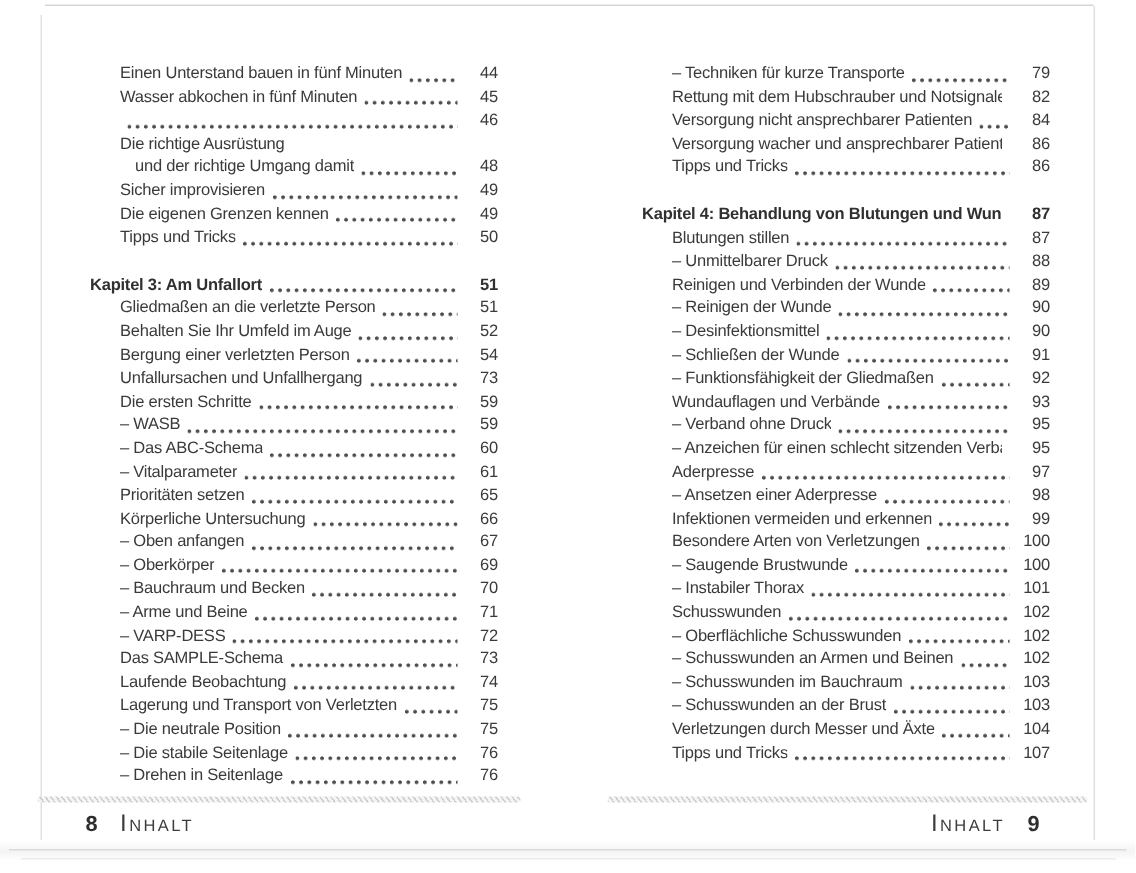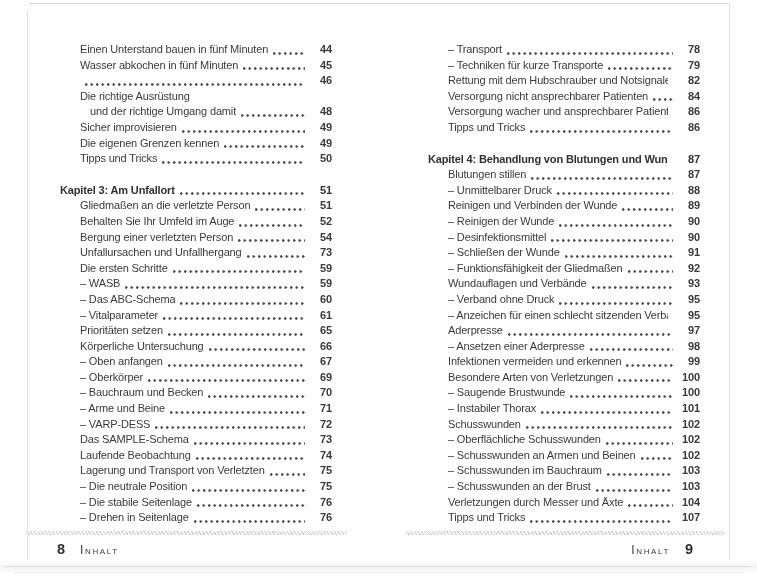--- a/index.html
+++ b/index.html
@@ -40,21 +40,21 @@
   .lab { flex: 0 1 auto; min-width: 0; overflow: hidden; }
   .leader {
     flex: 1 1 0; min-width: 0;
     align-self: flex-end;
     height: 3px;
     margin: 0 3px 3px 5px;
     background-image: radial-gradient(circle at 1.2px 1.5px, #4d4d4d 1.05px, rgba(0,0,0,0) 1.45px);
     background-size: 5.5px 3px;
     background-repeat: repeat-x;
   }
-  .num { flex: none; width: 24px; text-align: right; font-weight: bold; }
+  .num { flex: none; width: 24px; text-align: right; font-weight: normal; }
   .row.chapter .num { font-weight: bold; }
 
   
   .divider {
     position: absolute; top: 531px; height: 4px;
     background: repeating-linear-gradient(55deg, #c6c6c6 0 1px, #f2f2f2 1px 3px);
     border-radius: 2px;
     opacity: 0.85;
   }
   .divider-left  { left: 25px;  width: 322px; }
@@ -64,21 +64,21 @@
   .footer {
     position: absolute; top: 541px;
     display: flex; align-items: baseline;
     color: #2e2e2e;
   }
   .footer-left  { left: 57px; }
   .footer-right { left: 428px; width: 265px; justify-content: flex-end; }
   .folio { font-size: 14.5px; font-weight: bold; letter-spacing: 0; }
   .seclabel {
     font-variant: small-caps;
-    font-size: 12px;
+    font-size: 16px;
     letter-spacing: 1.6px;
     color: #3c3c3c;
   }
   .footer-left  .seclabel { margin-left: 15px; }
   .footer-right .folio    { margin-left: 15px; }
 </style>
 </head>
 <body>
 
 <div class="stage">
@@ -235,25 +235,20 @@
       </div>
       <div class="row ind1">
         <span class="lab">– Drehen in Seitenlage</span>
         <span class="leader"></span>
         <span class="num">76</span>
       </div>
     </div>
 
   <div class="toc-col toc-right">
       <div class="row ind1">
-        <span class="lab">– Transport</span>
-        <span class="leader"></span>
-        <span class="num">78</span>
-      </div>
-      <div class="row ind1">
         <span class="lab">– Techniken für kurze Transporte</span>
         <span class="leader"></span>
         <span class="num">79</span>
       </div>
       <div class="row ind1">
         <span class="lab">Rettung mit dem Hubschrauber und Notsignale</span>
         <span class="leader"></span>
         <span class="num">82</span>
       </div>
       <div class="row ind1">

